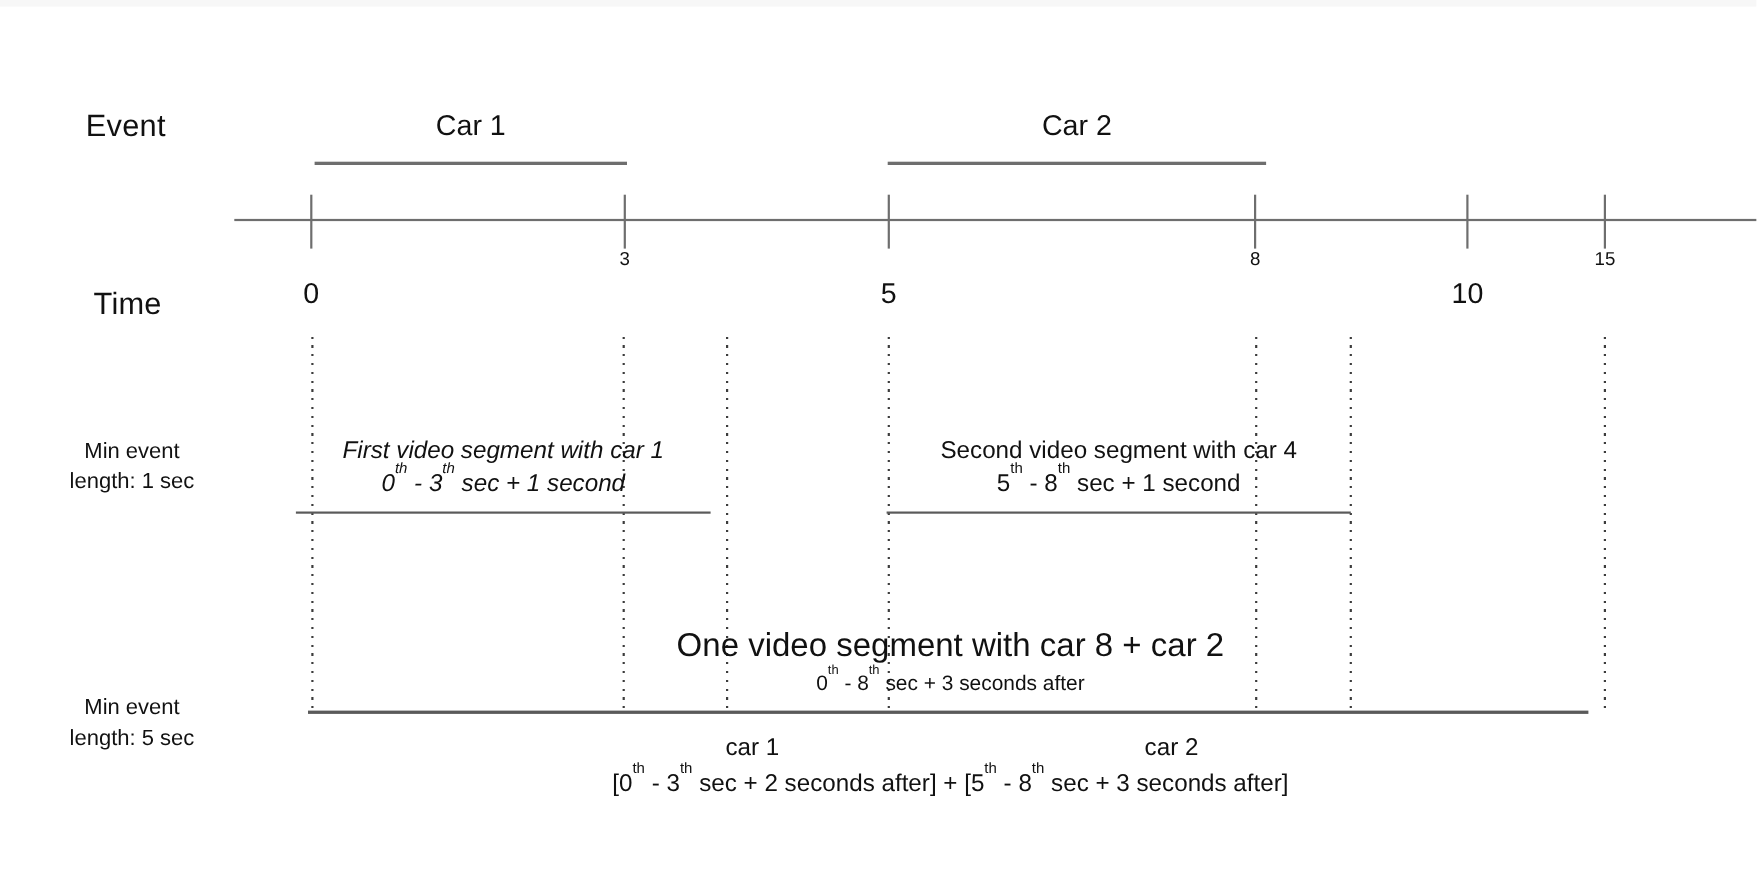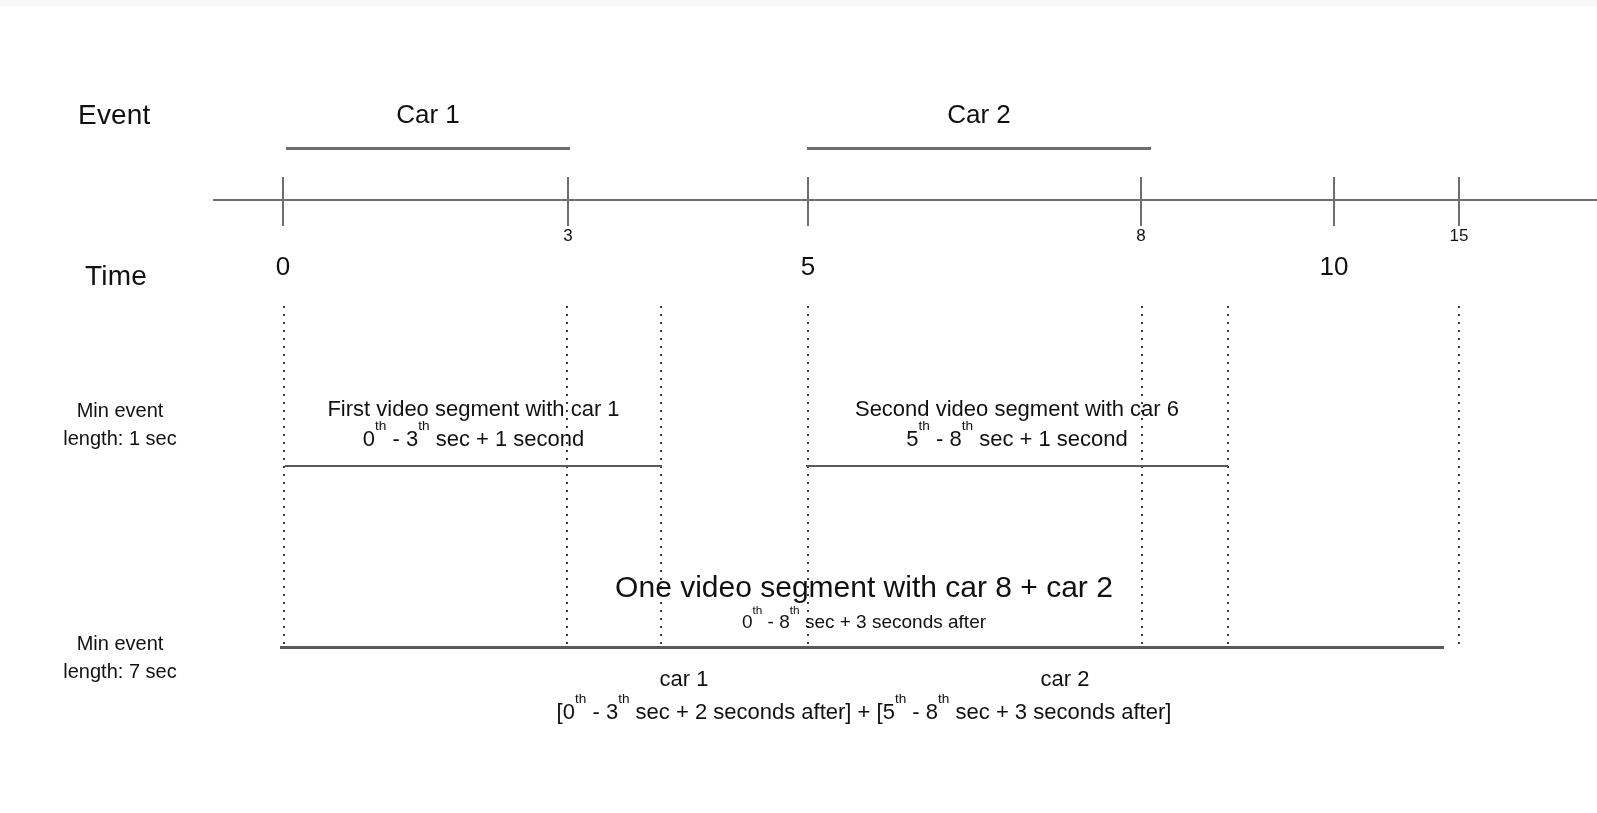--- a/index.html
+++ b/index.html
@@ -90,35 +90,35 @@
       <div class="dotted" style="left: 1141px;"></div>
       <div class="dotted" style="left: 1227px;"></div>
       <div class="dotted" style="left: 1458px;"></div>
     </div>
 
   <div id="min1-label" class="row-label">
     <div>Min event</div>
     <div>length: 1 sec</div>
   </div>
   <div id="segments-layer">
-      <div class="seg" style="left: 285px; width: 377px;">
+      <div class="seg" style="left: 269px; width: 377px; font-style: italic;">
         <div class="seg-title">First video segment with car 1</div>
         <div class="seg-range"><span>0</span><sup>th</sup><span> - 3</span><sup>th</sup><span> sec + 1 second</span></div>
         <div class="seg-underline"></div>
       </div>
       <div class="seg" style="left: 806px; width: 422px;">
-        <div class="seg-title">Second video segment with car 6</div>
+        <div class="seg-title">Second video segment with car 4</div>
         <div class="seg-range"><span>5</span><sup>th</sup><span> - 8</span><sup>th</sup><span> sec + 1 second</span></div>
         <div class="seg-underline"></div>
       </div>
     </div>
 
   <div id="min3-label" class="row-label">
     <div>Min event</div>
-    <div>length: 7 sec</div>
+    <div>length: 5 sec</div>
   </div>
   <div class="combined">
     <div class="combined-title">One video segment with car 8 + car 2</div>
     <div class="combined-sub"><span>0</span><sup>th</sup><span> - 8</span><sup>th</sup><span> sec + 3 seconds after</span></div>
   </div>
   <div id="main-underline" class="main-underline" style="left: 280px; width: 1164px;"></div>
   <div id="car-labels-layer">
       <div class="car-label" style="left: 684px;">car 1</div>
       <div class="car-label" style="left: 1065px;">car 2</div>
     </div>

